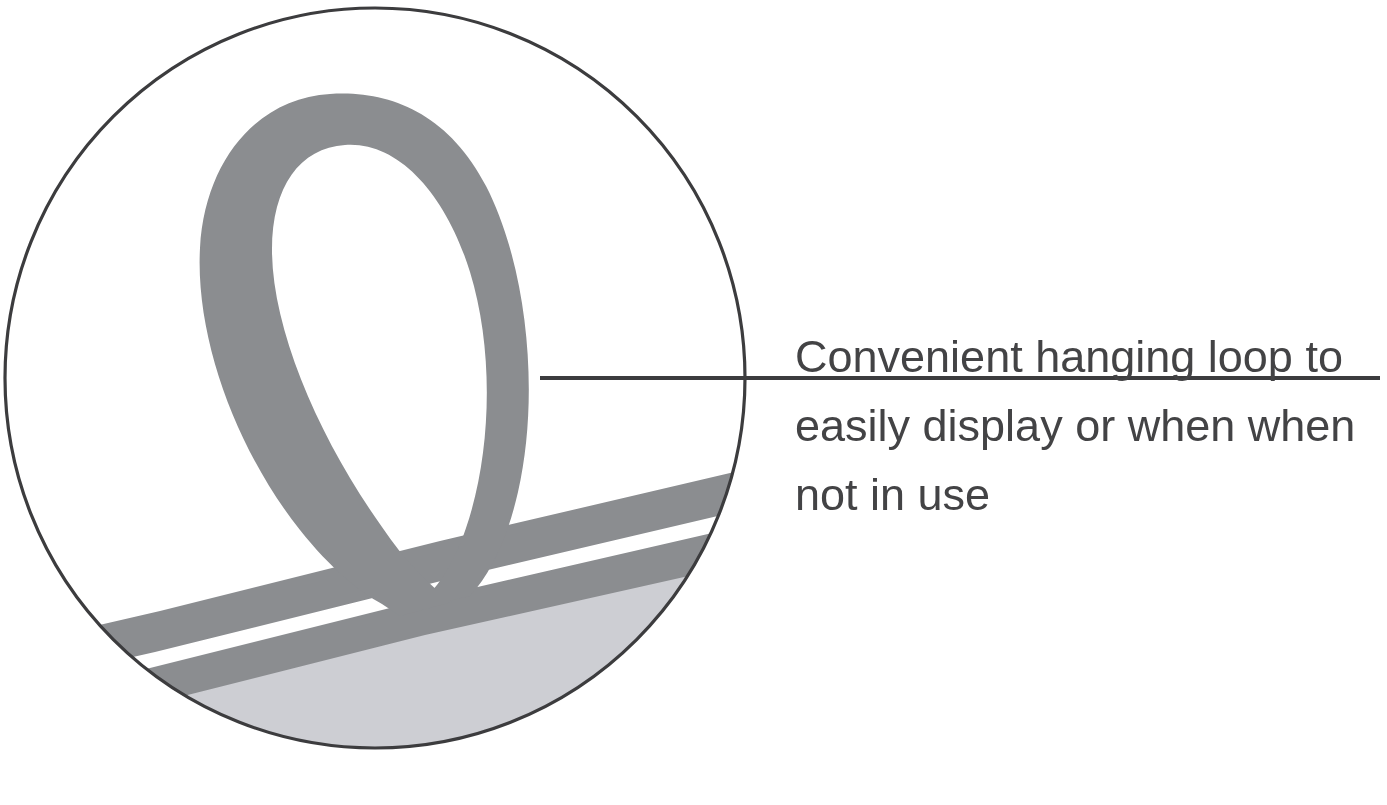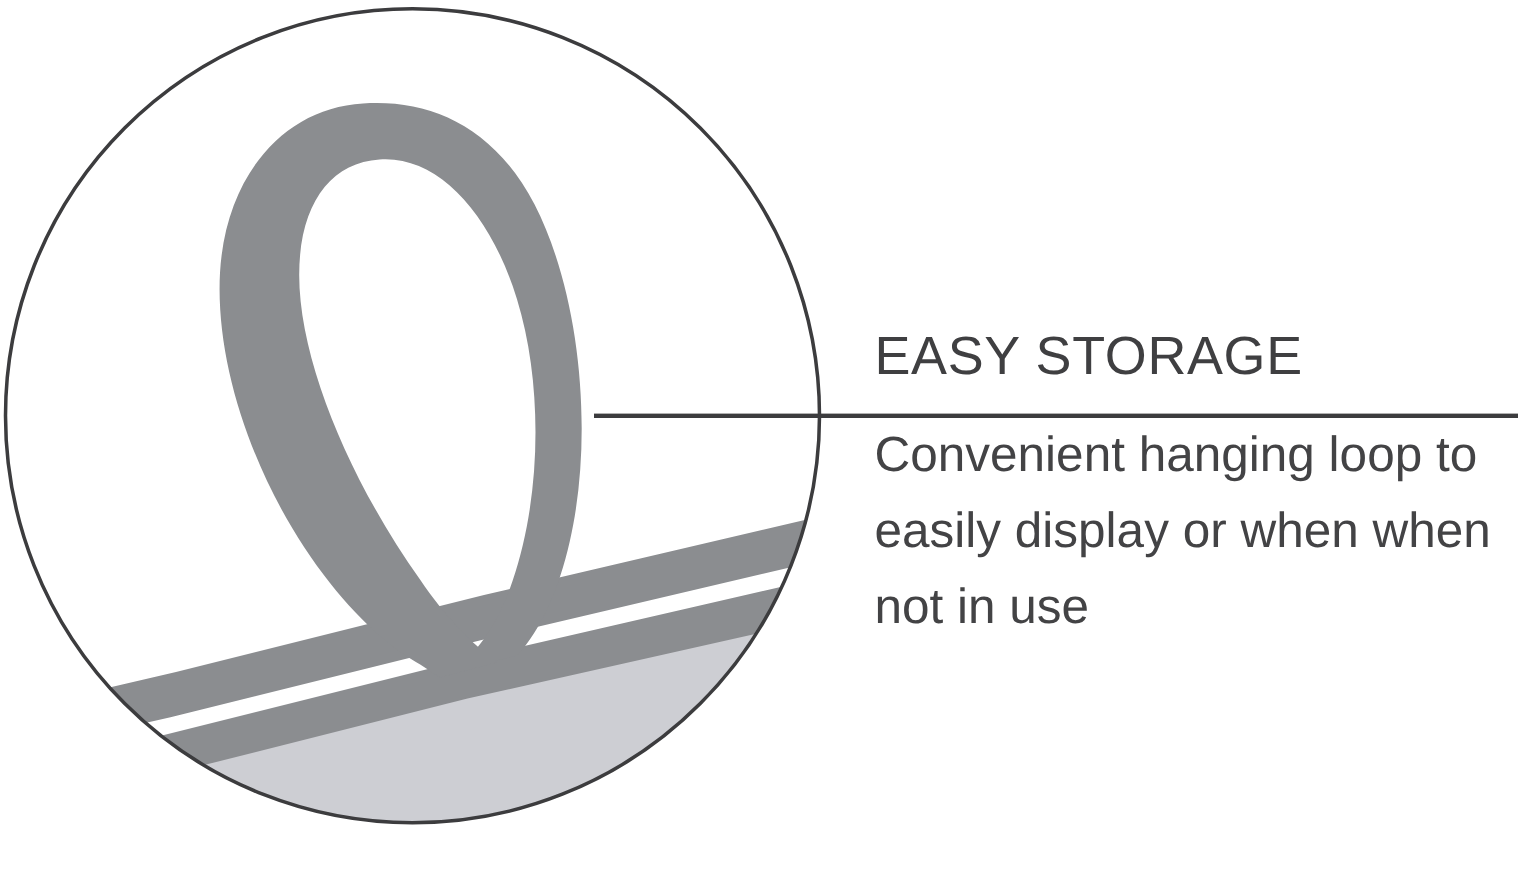--- a/index.html
+++ b/index.html
@@ -117,17 +117,16 @@
 
       </g>
 
       <circle cx="375" cy="378" r="370" fill="none" stroke="#3c3c3e" stroke-width="3.2"></circle>
     </svg>
   </div>
 
   <div id="leader-line"></div>
 
   <div id="text-block">
-    <h1 id="feature-title">EASY STORAGE</h1>
     <p id="feature-description">Convenient hanging loop to easily display or when when not in use</p>
   </div>
 
 </div>
 
 </body></html>

